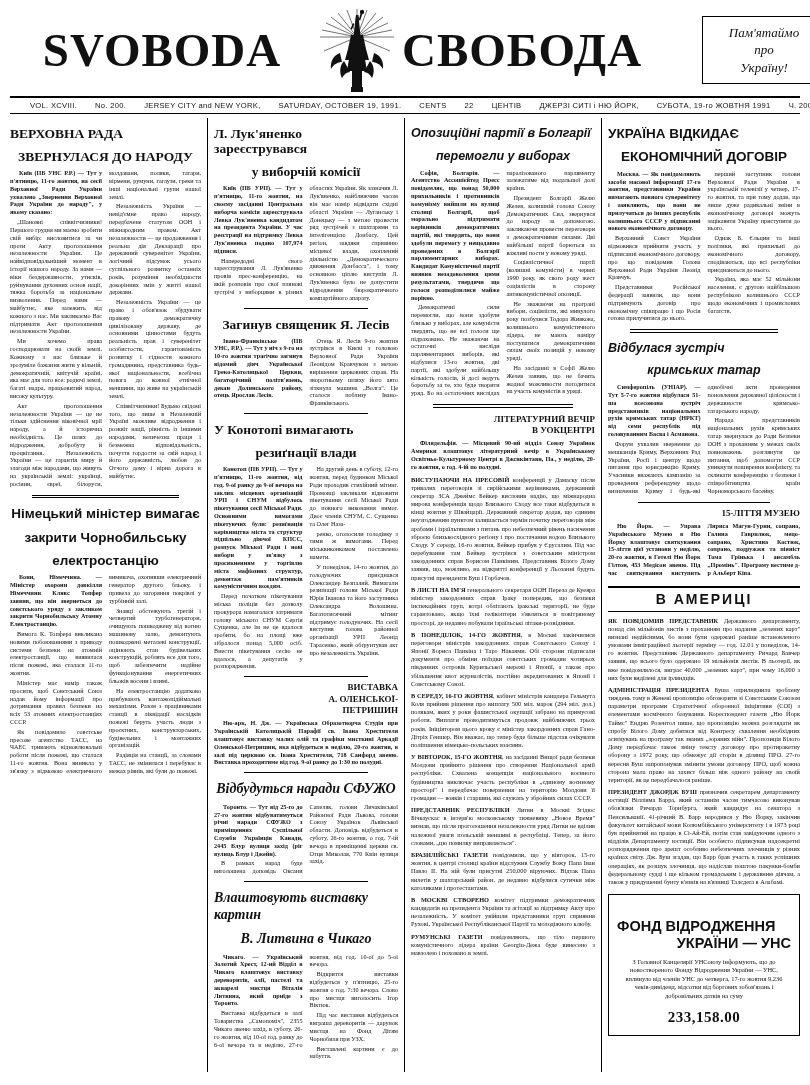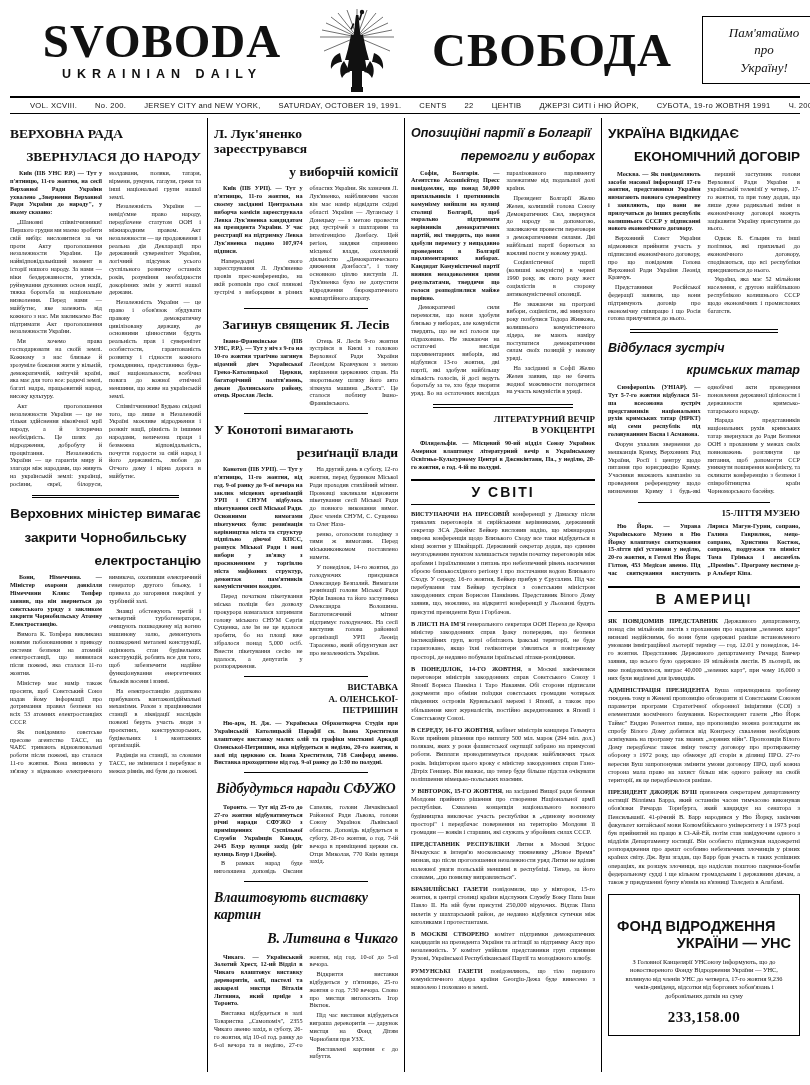--- a/index.html
+++ b/index.html
@@ -11,21 +11,21 @@
     overflow:hidden;
   }
   .page{width:810px;height:768px;position:relative;padding:0;box-sizing:border-box;}
 
   
   .masthead{display:flex;align-items:center;justify-content:space-between;padding:10px 12px 0 12px;height:90px;box-sizing:border-box;}
   .mh-left{flex:0 0 300px;text-align:center;}
   .mh-title{font-family:"Liberation Serif",serif;font-weight:bold;font-size:47px;letter-spacing:1px;line-height:0.95;}
   .mh-sub{font-family:"Liberation Sans",sans-serif;font-weight:bold;font-size:12.5px;letter-spacing:6px;margin-top:4px;}
   .mh-emblem{flex:0 0 90px;display:flex;align-items:center;justify-content:center;}
-  .mh-mid{flex:0 0 300px;text-align:center;}
+  .mh-mid{flex:0 0 300px;}
   .mh-title-uk{font-family:"Liberation Serif",serif;font-weight:bold;font-size:47px;letter-spacing:1px;line-height:0.95;}
   .mh-sub-uk{font-family:"Liberation Sans",sans-serif;font-weight:bold;font-size:13px;letter-spacing:2.5px;margin-top:4px;}
   .mh-box{flex:0 0 110px;border:1px solid #000;padding:7px 6px;text-align:center;font-style:italic;font-size:13px;line-height:1.35;margin-right:4px;}
 
   
   .rule-thick{border-top:2.5px solid #000;margin:6px 10px 0 10px;}
   .folio{display:flex;justify-content:space-between;align-items:center;font-family:"Liberation Sans",sans-serif;font-size:7.6px;letter-spacing:.3px;padding:3px 12px 3px 12px;}
   .folio span{white-space:nowrap;margin-left:18px;}
   .rule-after-folio{border-top:1.2px solid #000;margin:0 10px;}
 
@@ -36,21 +36,21 @@
   .c2{width:197px;padding:0 6px;border-left:1px solid #000;}
   .c3{width:197px;padding:0 6px;border-left:1px solid #000;}
   .c4{width:199px;padding-left:6px;border-left:1px solid #000;}
 
   
   .hl{font-family:"Liberation Serif",serif;font-weight:bold;line-height:1.12;margin:8px 0 5px 0;}
   .hl-serif-lg{font-size:13.5px;}
   .hl-sans{font-family:"Liberation Sans",sans-serif;font-weight:bold;font-size:13.5px;line-height:1.14;}
   .hl-italic{font-family:"Liberation Sans",sans-serif;font-style:italic;font-weight:bold;font-size:12.5px;line-height:1.18;}
   .hl-italic-serif{font-family:"Liberation Serif",serif;font-style:italic;font-weight:bold;font-size:14px;line-height:1.18;}
-  .ra{text-align:right;}
+  .ra{text-align:center;}
   .ctr{text-align:center;}
 
   
   .body2{column-count:2;column-gap:7px;font-size:6.2px;line-height:1.26;text-align:justify;hyphens:auto;}
   .body1{font-size:6.2px;line-height:1.26;text-align:justify;hyphens:auto;}
   .body2 p,.body1 p{margin:0 0 2px 0;text-indent:7px;}
   .body2 p:first-child,.body1 p:first-child{text-indent:9px;}
   .lead{font-weight:bold;}
 
   .wide-body{font-size:6.3px;line-height:1.3;text-align:justify;}
@@ -72,21 +72,20 @@
   .box-ad .amount{font-family:"Liberation Serif",serif;font-weight:bold;font-size:15px;text-align:center;margin-top:9px;letter-spacing:.5px;}
 </style>
 </head>
 <body>
 
 <div class="page">
 
   <div class="masthead">
     <div class="mh-left">
       <div class="mh-title">SVOBODA</div>
-      <div class="mh-sub">UKRAINIAN DAILY</div>
     </div>
 
     <div class="mh-emblem">
       <svg width="78" height="86" viewBox="0 0 78 86" aria-hidden="true">
         <g stroke="#111" stroke-width="0.6" fill="none">
           <g>
             <line x1="39" y1="30" x2="39" y2="2"></line>
             <line x1="39" y1="30" x2="20" y2="6"></line>
               <line x1="39" y1="30" x2="58" y2="6"></line>
             <line x1="39" y1="30" x2="8" y2="16"></line>
@@ -166,21 +165,21 @@
           <p>Акт проголошення незалежности України — це не тільки здійснення віковічної мрії народу, а й історична необхідність. Це шлях до відродження, добробуту й процвітання. Незалежність України — це гарантія миру й злагоди між народами, що живуть на українській землі: українці, росіяни, євреї, білоруси, молдавани, поляки, татари, вірмени, румуни, гагаузи, греки та інші національні групи нашої землі.</p>
           <p>Незалежність України — невід'ємне право народу, передбачене статутом ООН і міжнародним правом. Акт незалежности — це продовження і реальна дія Декларації про державний суверенітет України, логічний підсумок усього суспільного розвитку останніх років, розуміння необхідности докорінних змін у житті нашої держави.</p>
           <p>Незалежність України — це право і обов'язок збудувати правову демократичну цивілізовану державу, де основними цінностями будуть реальність прав і суверенітет особистости, гарантованість розвитку і гідности кожного громадянина, представника будь-якої національности, всебічна повага до кожної етнічної меншини, що живе на українській землі.</p>
           <p>Співвітчизники! Будьмо свідомі того, що лише в Незалежній Україні можливе відродження і розквіт нації, рівність із іншими народами, величезна праця і безмежна відповідальність, почуття гордости за свій народ і його державність, любов до Отчого дому і вірна дорога в майбутнє.</p>
         </div>
       </div>
 
       <div class="sep-dbl"></div>
 
       <div>
-        <div class="hl hl-sans ctr">Верховних міністер вимагає</div>
+        <div class="hl hl-sans ctr">Німецький міністер вимагає</div>
         <div class="hl hl-sans ctr">закрити Чорнобильську</div>
         <div class="hl hl-sans ra">електростанцію</div>
         <div class="body2">
           <p class="lead">Бонн, Німеччина. — Міністер охорони довкілля Німеччини Клявс Топфер заявив, що він звернеться до совєтського уряду з закликом закрити Чорнобильську Атомну Електростанцію.</p>
           <p>Вимога К. Топфера викликана новими побоюваннями з приводу системи безпеки на атомній електростанції, що виявилася після пожежі, яка сталася 11-го жовтня.</p>
           <p>Міністер має намір також просити, щоб Совєтський Союз надав йому інформації про дотримання правил безпеки на всіх 53 атомних електростанціях СССР.</p>
           <p>Як повідомило совєтське пресове агентство ТАСС, на ЧАЕС тривають відновлювальні роботи після пожежі, що сталася 11-го жовтня. Вона виникла у зв'язку з відмовою електричного вимикача, охопивши електричний генератор другого бльоку, і привела до загоряння покрівлі у турбінній залі.</p>
           <p>Знавці обстежують третій і четвертий турбогенератори, очищують пошкоджену від вогню машинову залю, демонтують пошкоджені металеві конструкції, оцінюють стан будівельних конструкцій, роблять все для того, щоб забезпечити надійне функціонування енергетичних бльоків восени і взимі.</p>
           <p>На електростанцію додатково прибувають вантажопідіймальні механізми. Разом з працівниками станції в ліквідації наслідків пожежі беруть участь люди з проєктних, конструкторських, будівельних і монтажних організацій.</p>
           <p>Радіяція на станції, за словами ТАСС, не змінилася і перебуває в межах рівнів, які були до пожежі.</p>
@@ -275,23 +274,20 @@
       <div class="sep-dbl"></div>
 
       <div>
         <div class="small-hd">ЛІТЕРАТУРНИЙ ВЕЧІР</div>
         <div class="small-hd" style="margin-top:-3px">В УОКЦЕНТРІ</div>
         <div class="body1">
           <p class="lead">Філядельфія. — Місцевий 90-ий відділ Союзу Українок Америки влаштовує літературний вечір в Українському Освітньо-Культурному Центрі в Джснкінтавн, Па., у неділю, 20-го жовтня, о год. 4-ій по полудні.</p>
         </div>
       </div>
 
-      <div class="sec-band">
-        <div class="sec-title">У СВІТІ</div>
-      </div>
 
       <div class="wide-body" style="margin-top:5px">
         <p><b>ВИСТУПАЮЧИ НА ПРЕСОВІЙ</b><span> конференції у Дамаску після тривалих переговорів зі сирійськими керівниками, державний секретар ЗСА Джеймс Бейкер висловив надію, що міжнародна мирова конференція щодо Близького Сходу все таки відбудеться в кінці жовтня у Швайцарії. Державний секретар додав, що єдиним неузгодженим пунктом залишається термін початку переговорів між арабами і ізраїльтянами з питань про небезпечний рівень насичення зброєю близькосхідного регіону і про постачання водою Близького Сходу. У середу, 16-го жовтня, Бейкер прибув у Єрусалим. Під час перебування там Бейкер зустрівся з совєтським міністром закордонних справ Борисом Панкіним. Представник Білого Дому заявив, що, можливо, на відкритті конференції у Льозанні будуть присутні президенти Буш і Горбачов.</span></p>
         <p><b>В ЛИСТІ НА ІМ'Я</b><span> генерального секретаря ООН Переза де Куеяра міністер закордонних справ Іраку попередив, що безпеки інспекційних груп, котрі облітають іракські території, не буде гарантовано, якщо їхні гелікоптери з'являться в повітряному просторі, де недавно побували ізраїльські літаки-розвідники.</span></p>
         <p><b>В ПОНЕДІЛОК, 14-ГО ЖОВТНЯ</b><span>, в Москві закінчилися переговори міністрів закордонних справ Совєтського Союзу і Японії Бориса Панкіна і Таро Накаями. Обі сторони підписали документи про обміни поїздки совєтських громадян чотирьох південних островів Курильської мережі і Японії, а також про збільшення квот журналістів, постійно акредитованих в Японії і Совєтському Союзі.</span></p>
         <p><b>В СЕРЕДУ, 16-ГО ЖОВТНЯ</b><span>, кабінет міністрів канцлера Гельмута Коля прийняв рішення про виплату 500 міл. марок (294 міл. дол.) полякам, яких у роки фашистської окупації забрано на примусові роботи. Виплати проводитимуться продовж найближчих трьох років. Ініціятором цього кроку є міністер закордонних справ Гано-Дітріх Геншер. Він вважає, що тепер буде більше підстав очікувати поліпшення німецько-польських взаємин.</span></p>
         <p><b>У ВІВТОРОК, 15-ГО ЖОВТНЯ</b><span>, на засіданні Вищої ради безпеки Молдови прийнято рішення про створення Національної армії республіки. Схвалена концепція національного воєнного будівництва виключає участь республіки в „єдиному воєнному просторі" і передбачає повернення на територію Молдови її громадян — вояків і старшин, які служать у збройних силах СССР.</span></p>
         <p><b>ПРЕДСТАВНИК РЕСПУБЛІКИ</b><span> Литви в Москві Згідюс Бічкаускас в інтерв'ю московському тижневику „Новое Время" визнав, що після проголошення незалежности уряд Литви не вділив належної уваги польській меншині в республіці. Тепер, за його словами, „цю помилку виправляється".</span></p>
         <p><b>БРАЗИЛІЙСЬКІ ГАЗЕТИ</b><span> повідомили, що у вівторок, 15-го жовтня, в центрі столиці країни відслужив Службу Божу Папа Іван Павло ІІ. На ній були присутні 250,000 віруючих. Відтак Папа вилетів у шахтарський район, де недавно відбулися сутички між католиками і протестантами.</span></p>
         <p><b>В МОСКВІ СТВОРЕНО</b><span> комітет підтримки демократичних кандидатів на президента України та агітації за підтримку Акту про незалежність. У комітет увійшли представники груп сприяння Рухові, Української Республіканської Партії та молодіжного клюбу.</span></p>

